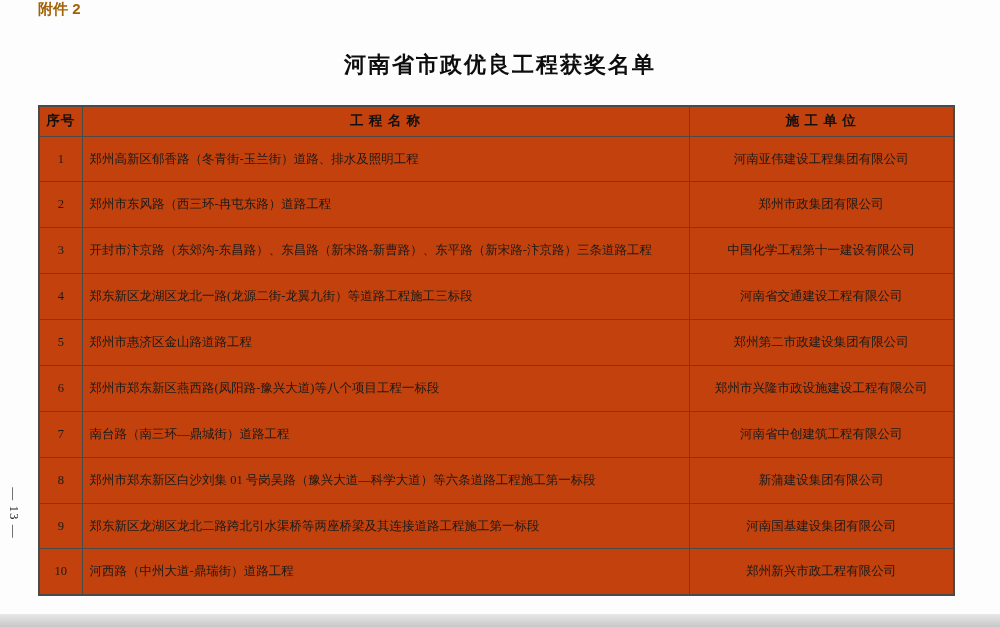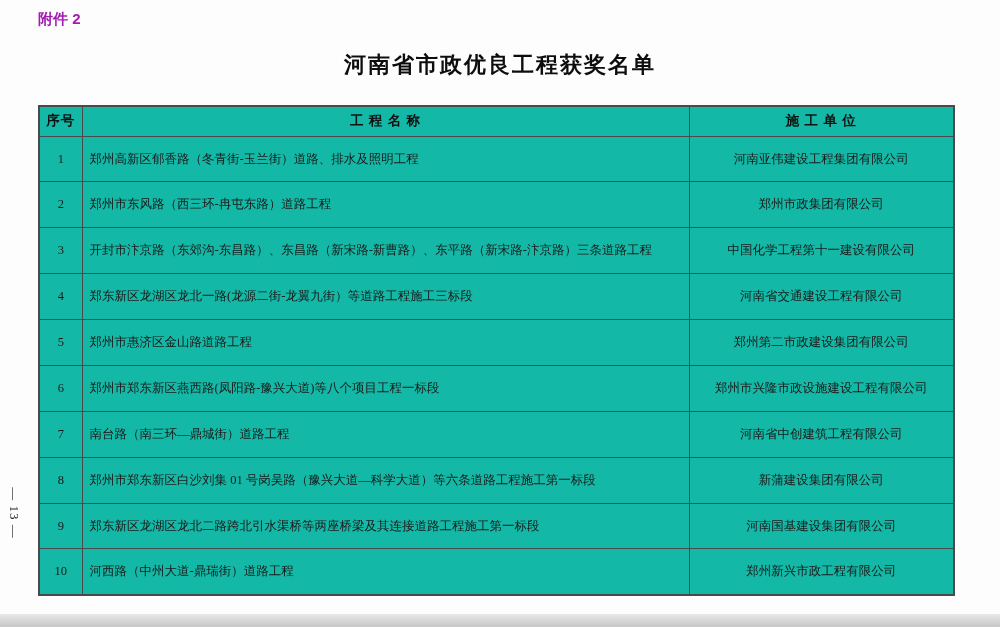--- a/index.html
+++ b/index.html
@@ -5,40 +5,40 @@
   * { margin:0; padding:0; box-sizing:border-box; }
   html, body { width:1000px; height:627px; }
   body {
     position:relative;
     overflow:hidden;
     background:#fdfdfd;
     color:#1c1c1c;
     font-family:"Liberation Serif","DejaVu Serif",serif;
   }
   .attachment-label {
-    position:absolute; left:38px; top:10px;
+    position:absolute; left:38px; top:0;
     font-family:"Liberation Sans","DejaVu Sans",sans-serif;
-    font-weight:bold; font-size:15px; color:#a21caf;
+    font-weight:bold; font-size:15px; color:#a16207;
   }
   .doc-title {
     position:absolute; left:0; top:50px; width:100%;
     text-align:center;
     font-family:Liberation Serif, serif;
     font-weight:bold; font-size:22px; letter-spacing:2px; color:#0d0d0d;
   }
   .page-number {
     position:absolute; left:-26px; top:505px; width:80px; height:16px;
     text-align:center; font-size:13px; letter-spacing:1px; color:#222;
     transform:rotate(90deg); white-space:nowrap;
   }
   table.award-table {
     position:absolute; left:38px; top:105px; width:915px;
     border-collapse:collapse; table-layout:fixed;
     border:2px solid #4a4a4a;
-    background:#14b8a6;
+    background:#c2410c;
   }
   .award-table th, .award-table td {
     border:1px solid #4a4a4a;
     vertical-align:middle;
   }
   .award-table th {
     height:30px; font-size:13.5px; font-weight:bold;
     text-align:center; letter-spacing:1px; color:#111;
   }
   .award-table td {

